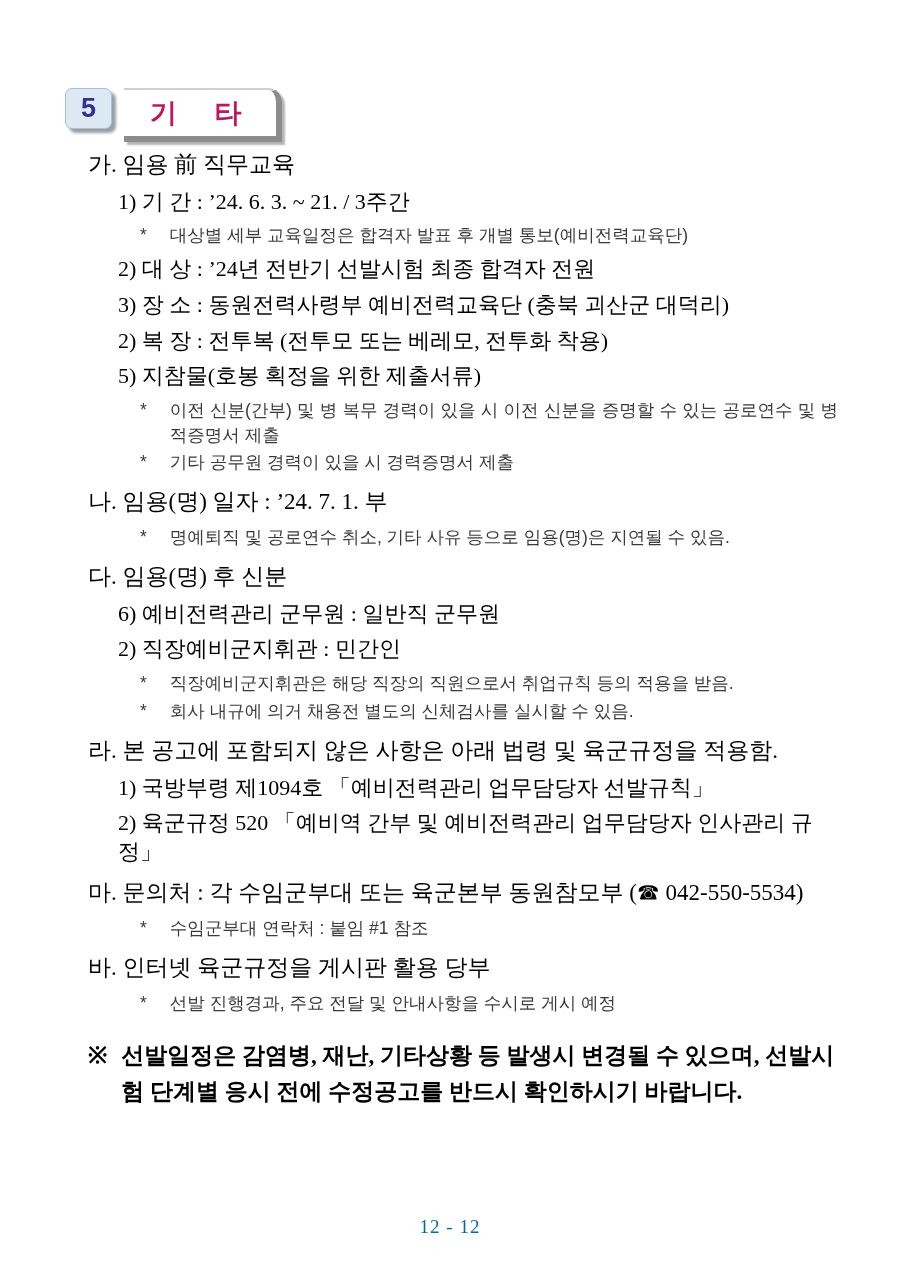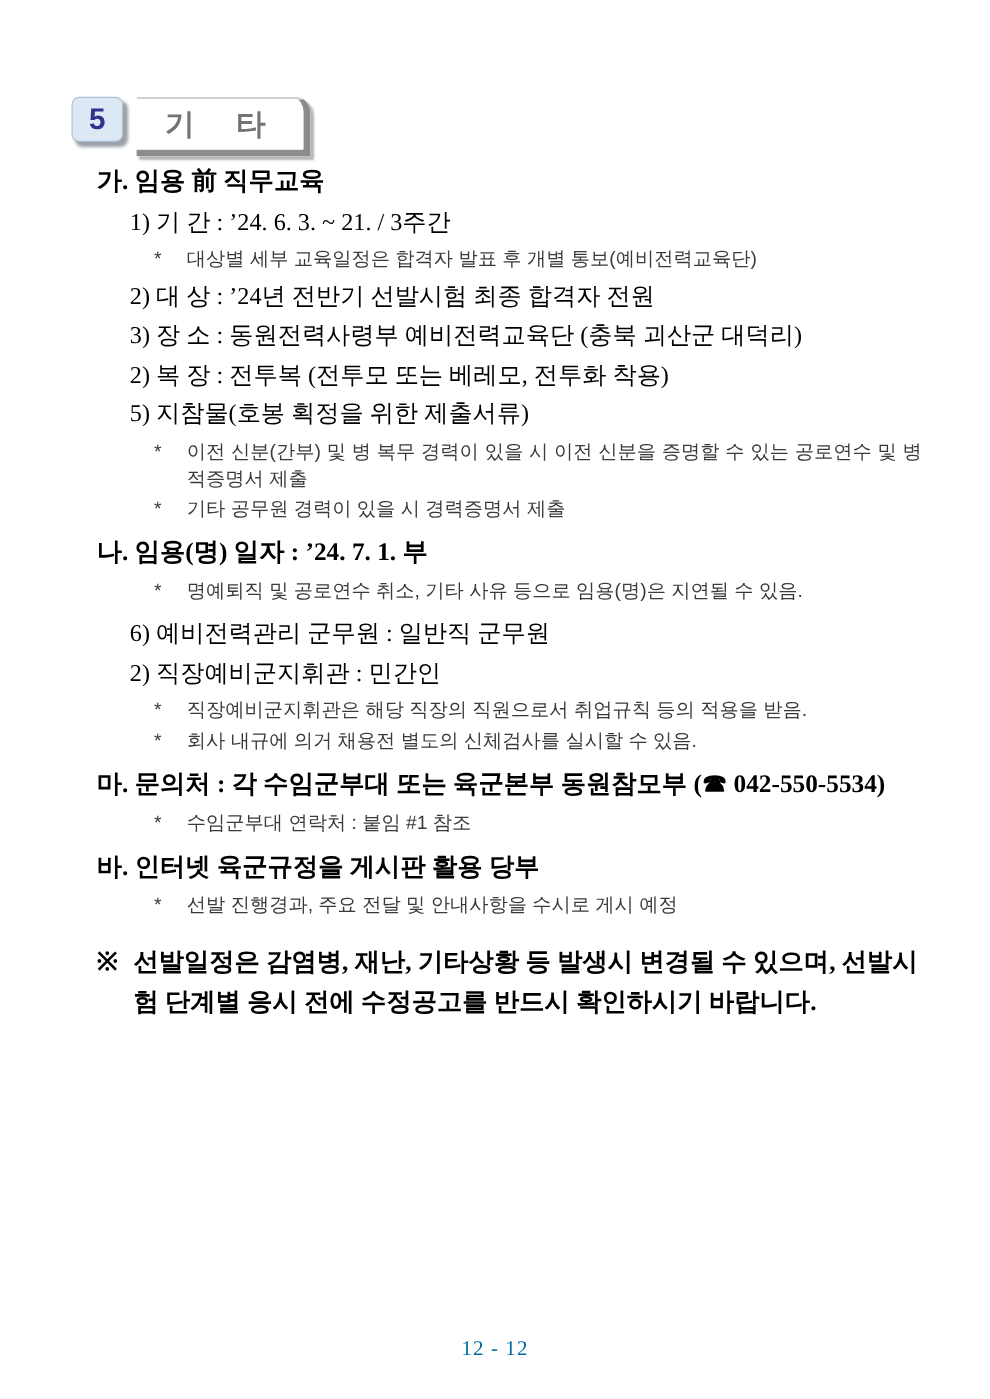--- a/index.html
+++ b/index.html
@@ -16,25 +16,25 @@
     border-radius:7px; box-shadow:4px 4px 3px #9aa0a6;
     display:flex; align-items:center; justify-content:center;
     font-family:"Liberation Sans", sans-serif; font-weight:bold; font-size:27px; color:#2f338e;
     margin-right:12px;
   }
   .title-box {
     min-width:142px; height:54px; padding:0 26px;
     display:flex; align-items:center; justify-content:center;
     border-top:2px solid #d0d0d0; border-right:6px solid #8c8c8c; border-bottom:6px solid #8c8c8c;
     border-top-right-radius:14px; box-shadow:3px 3px 2px #b5b5b5;
-    font-weight:bold; font-size:27px; color:#737373; letter-spacing:8px; white-space:pre;
+    font-weight:bold; font-size:27px; color:#be185d; letter-spacing:8px; white-space:pre;
   }
   
   .section { margin-bottom:12px; }
-  .h1 { font-size:23px; font-weight:bold; line-height:1.3; margin:12px 0 8px; white-space:pre-wrap; }
+  .h1 { font-size:23px; font-weight:normal; line-height:1.3; margin:12px 0 8px; white-space:pre-wrap; }
   .h2 { font-size:22px; font-weight:normal; line-height:1.3; margin:7px 0 7px 30px; white-space:pre-wrap; }
   .note {
     display:flex; font-family:"Liberation Sans", sans-serif;
     font-size:17.5px; color:#3a3a3a; line-height:1.42; margin:3px 0 3px 52px;
   }
   .note .star { margin-right:7px; flex:none; }
   .note .txt { white-space:pre-wrap;margin-left:16px; }
   .note.justify .txt { text-align:justify; }
   
   .final { display:flex; font-size:23px; font-weight:bold; line-height:1.55; margin-top:22px; }
@@ -83,32 +83,38 @@
 
   <div class="section">
     <div class="h1">나. 임용(명) 일자 : ’24. 7. 1. 부</div>
     <div class="note">
       <span class="star">*</span>
       <span class="txt">명예퇴직 및 공로연수 취소, 기타 사유 등으로 임용(명)은 지연될 수 있음.</span>
     </div>
   </div>
 
   <div class="section">
+    <div class="h1">다. 임용(명) 후 신분</div>
     <div class="h2">6) 예비전력관리 군무원 : 일반직 군무원</div>
     <div class="h2">2) 직장예비군지휘관 : 민간인</div>
     <div class="note">
       <span class="star">*</span>
       <span class="txt">직장예비군지휘관은 해당 직장의 직원으로서 취업규칙 등의 적용을 받음.</span>
     </div>
     <div class="note">
       <span class="star">*</span>
       <span class="txt">회사 내규에 의거 채용전 별도의 신체검사를 실시할 수 있음.</span>
     </div>
   </div>
 
+  <div class="section">
+    <div class="h1">라. 본 공고에 포함되지 않은 사항은 아래 법령 및 육군규정을 적용함.</div>
+    <div class="h2">1) 국방부령 제1094호 「예비전력관리 업무담당자 선발규칙」</div>
+    <div class="h2">2) 육군규정 520 「예비역 간부 및 예비전력관리 업무담당자 인사관리 규정」</div>
+  </div>
 
   <div class="section">
     <div class="h1">마. 문의처 : 각 수임군부대 또는 육군본부 동원참모부 (☎ 042-550-5534)</div>
     <div class="note">
       <span class="star">*</span>
       <span class="txt">수임군부대 연락처 : 붙임 #1 참조</span>
     </div>
   </div>
 
   <div class="section">

